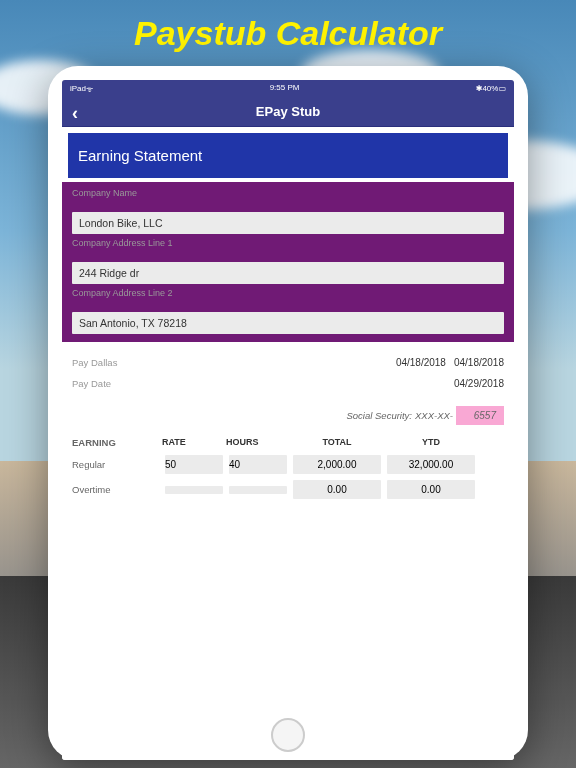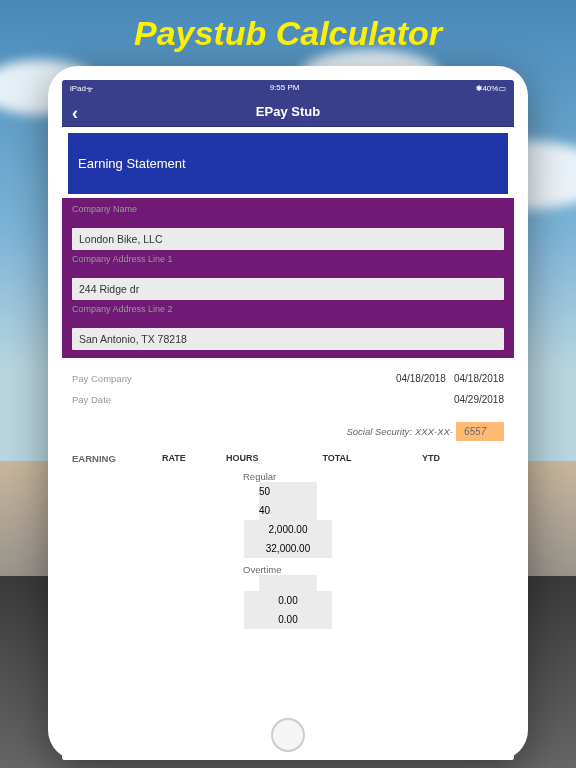--- a/index.html
+++ b/index.html
@@ -13,33 +13,33 @@
     .road { position: absolute; bottom: 0; left: 0; width: 100%; height: 25%; background: linear-gradient(#3a3a3a, #666); }
     .page-title { position: absolute; top: 14px; left: 0; width: 100%; text-align: center; color: #fff200; font-style: italic; font-weight: bold; font-size: 34px; }
     .ipad-frame { position: absolute; top: 66px; left: 48px; width: 480px; height: 694px; background: #fff; border-radius: 30px; box-shadow: 0 10px 40px rgba(0,0,0,0.4); padding: 14px 14px 0 14px; }
     .ipad-inner { background: #e5e5e5; width: 100%; height: 100%; border-radius: 3px; overflow: hidden; display: flex; flex-direction: column; }
     .home-btn { position: absolute; bottom: 8px; left: 50%; transform: translateX(-50%); width: 34px; height: 34px; border: 2px solid #ccc; border-radius: 50%; background: #f5f5f5; }
     .status-bar { background: #3a3f8c; color: #fff; display: flex; justify-content: space-between; padding: 3px 8px; font-size: 8px; }
     .status-left, .status-right { display: flex; align-items: center; }
     .nav-bar { background: #3a3f8c; color: #fff; text-align: center; padding: 7px 0; font-size: 13px; font-weight: 600; position: relative; border-bottom: 1px solid #2a2f7c; }
     .nav-back { position: absolute; left: 10px; top: 6px; font-size: 18px; font-weight: bold; cursor: pointer; }
     .content { background: #fff; flex: 1; overflow: hidden; }
-    .section-header { background: #2035a8; color: #fff; padding: 23px 10px; font-size: 13px; margin: 6px 6px 4px 6px; }
+    .section-header { background: #2035a8; color: #fff; padding: 14px 10px; font-size: 15px; margin: 6px 6px 4px 6px; }
     .block { padding: 1px 10px 6px 10px; }
     .field-label { font-size: 9px; color: #999; margin-top: 4px; }
     .field-input { background: #ebebeb; padding: 5px 7px; font-size: 10.5px; color: #333; margin-top: 14px; border-radius: 1px; }
     .pay-block { background: #fff; padding: 4px 10px; margin-top: 6px; }
     .pay-row { display: flex; justify-content: space-between; align-items: center; padding: 5px 0; }
     .pay-label { font-size: 9.5px; color: #999; }
     .pay-vals { display: flex; gap: 8px; font-size: 10px; color: #333; }
     .ss-row { display: flex; justify-content: flex-end; align-items: center; padding: 8px 10px 6px; gap: 3px; font-size: 9.5px; color: #666; font-style: italic; }
-    .ss-box { background: #fdba74; padding: 4px 8px; font-size: 10px; min-width: 48px; }
+    .ss-box { background: #f9a8d4; padding: 4px 8px; font-size: 10px; min-width: 48px; text-align: right; }
     .earn-table { padding: 0 10px; }
     .earn-head { display: flex; font-size: 9px; font-weight: bold; color: #333; padding: 6px 0 4px; }
-    .earn-row { display: flex; align-items: center; padding: 3px 0; flex-direction: column; }
+    .earn-row { display: flex; align-items: center; padding: 3px 0; }
     .col-earn { width: 90px; font-size: 9.5px; color: #666; }
     .col-rate, .col-hours { width: 64px; text-align: left; }
     .col-total, .col-ytd { width: 94px; text-align: center; }
     .cell-box { background: #ebebeb; padding: 4px 0; font-size: 10px; margin: 0 3px; border-radius: 1px; }
     .gray-row { background: #701a75; margin: 0 -10px; padding: 2px 10px 8px; }
   </style>
 </head>
 <body>
 
 <div class="bg-sky">
@@ -79,21 +79,21 @@
         <div class="field-label">Company Name</div>
         <div class="field-input">London Bike, LLC</div>
         <div class="field-label">Company Address Line 1</div>
         <div class="field-input">244 Ridge dr</div>
         <div class="field-label">Company Address Line 2</div>
         <div class="field-input">San Antonio, TX 78218</div>
       </div>
 
       <div class="pay-block">
         <div class="pay-row">
-          <span class="pay-label">Pay Company</span>
+          <span class="pay-label">Pay Dallas</span>
           <span class="pay-vals">
             <span>04/18/2018</span>
             <span>04/18/2018</span>
           </span>
         </div>
         <div class="pay-row">
           <span class="pay-label">Pay Date</span>
           <span class="pay-vals">
               <span>04/29/2018</span>
             </span>

